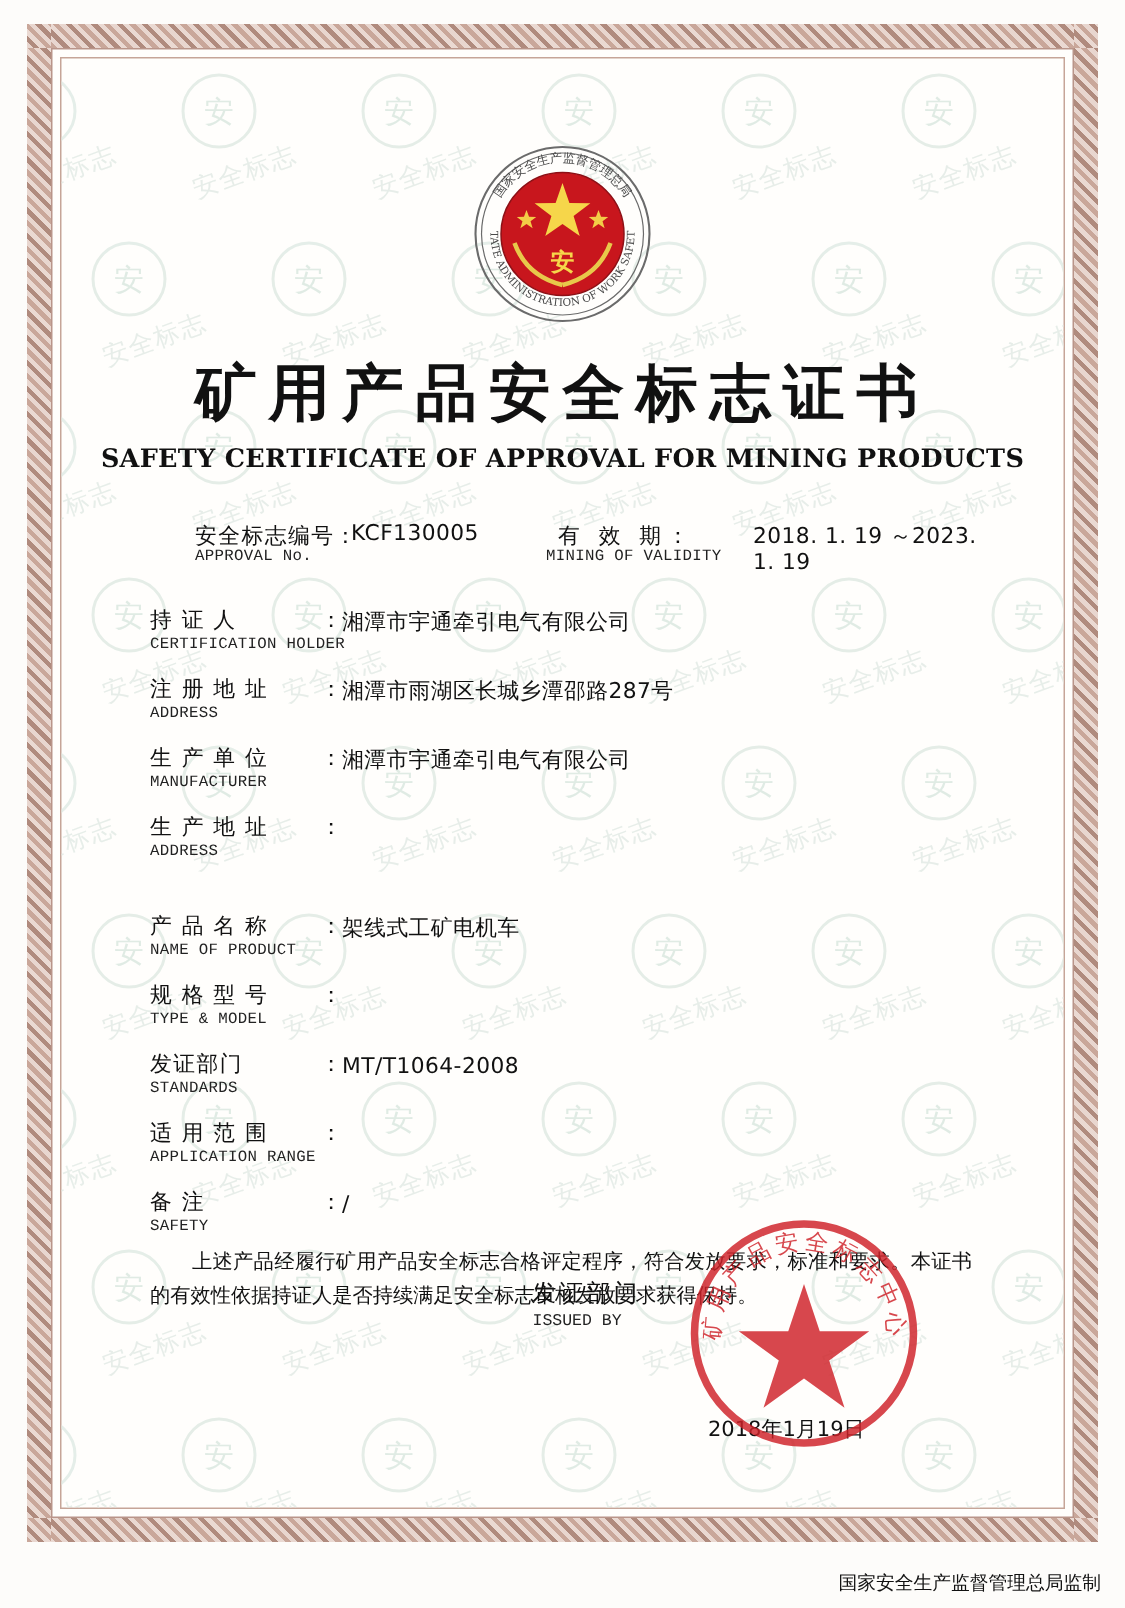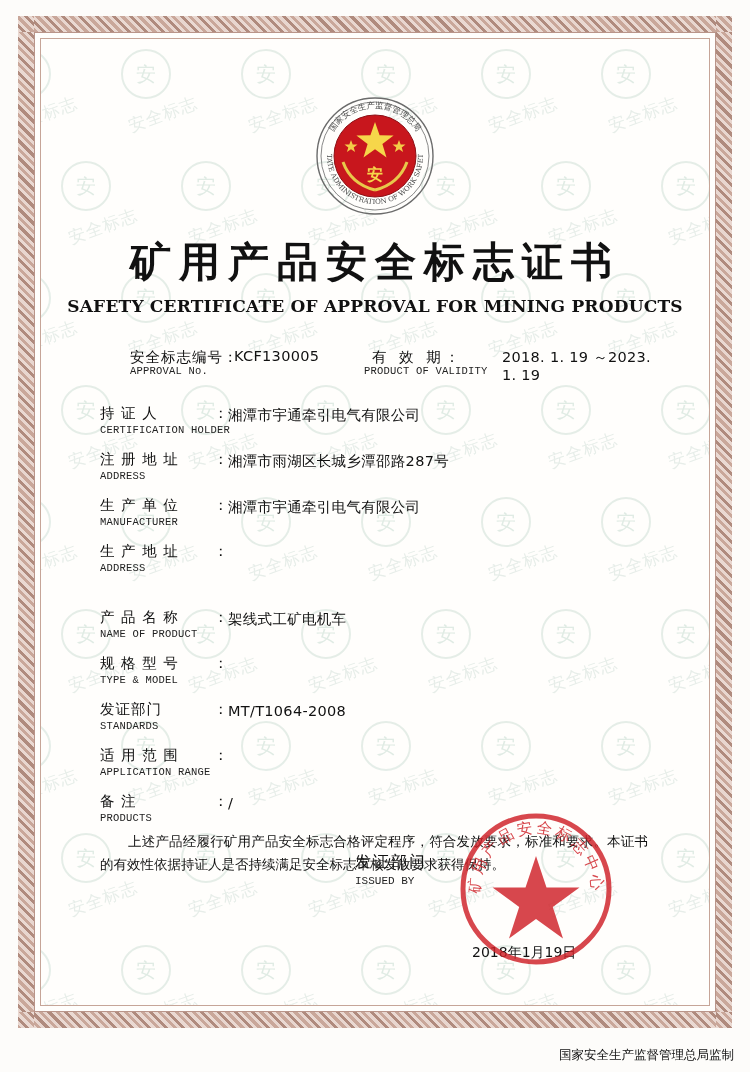--- a/index.html
+++ b/index.html
@@ -387,21 +387,21 @@
   <div class="title-en">SAFETY CERTIFICATE OF APPROVAL FOR MINING PRODUCTS</div>
 
   <div class="fields">
 
     <div class="row-top">
       <span class="lbl-cn approval-no-label">安全标志编号：</span>
       <span class="lbl-en approval-no-en">APPROVAL No.</span>
       <span class="val approval-no-val">KCF130005</span>
 
       <span class="lbl-cn validity-label">有 效 期：</span>
-      <span class="lbl-en validity-en">PRODUCT OF VALIDITY</span>
+      <span class="lbl-en validity-en">MINING OF VALIDITY</span>
       <span class="val validity-val">2018. 1. 19 ～2023. 1. 19</span>
     </div>
 
     <div style="height:18px"></div>
 
     <div id="field-list">
         <div class="field">
           <div class="lbl-cn">
             <span>持 证 人</span>
             <span class="colon">：</span>
@@ -460,21 +460,21 @@
             <span>适 用 范 围</span>
             <span class="colon">：</span>
           </div>
           <div class="lbl-en">APPLICATION RANGE</div>
         </div>
         <div class="field">
           <div class="lbl-cn">
             <span>备 注</span>
             <span class="colon">：</span>
           </div>
-          <div class="lbl-en">PRODUCTS</div>
+          <div class="lbl-en">SAFETY</div>
           <div class="val">/</div>
         </div>
       </div>
 
   </div>
 
   <div class="statement">上述产品经履行矿用产品安全标志合格评定程序，符合发放要求，标准和要求。本证书的有效性依据持证人是否持续满足安全标志审核发放要求获得保持。</div>
 
   <div class="issued-by">
     <div class="cn">发证部门</div>

